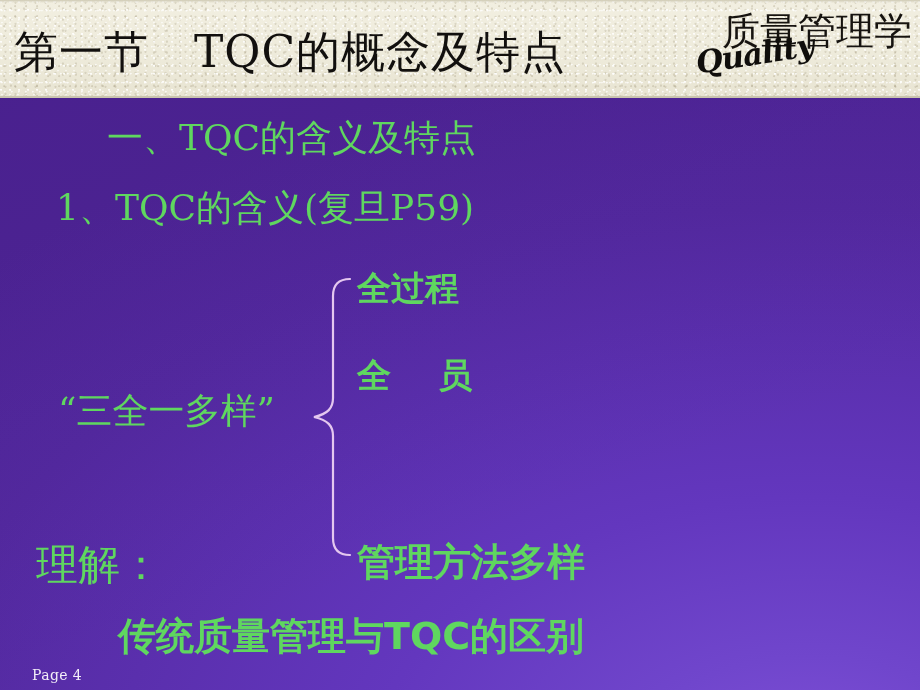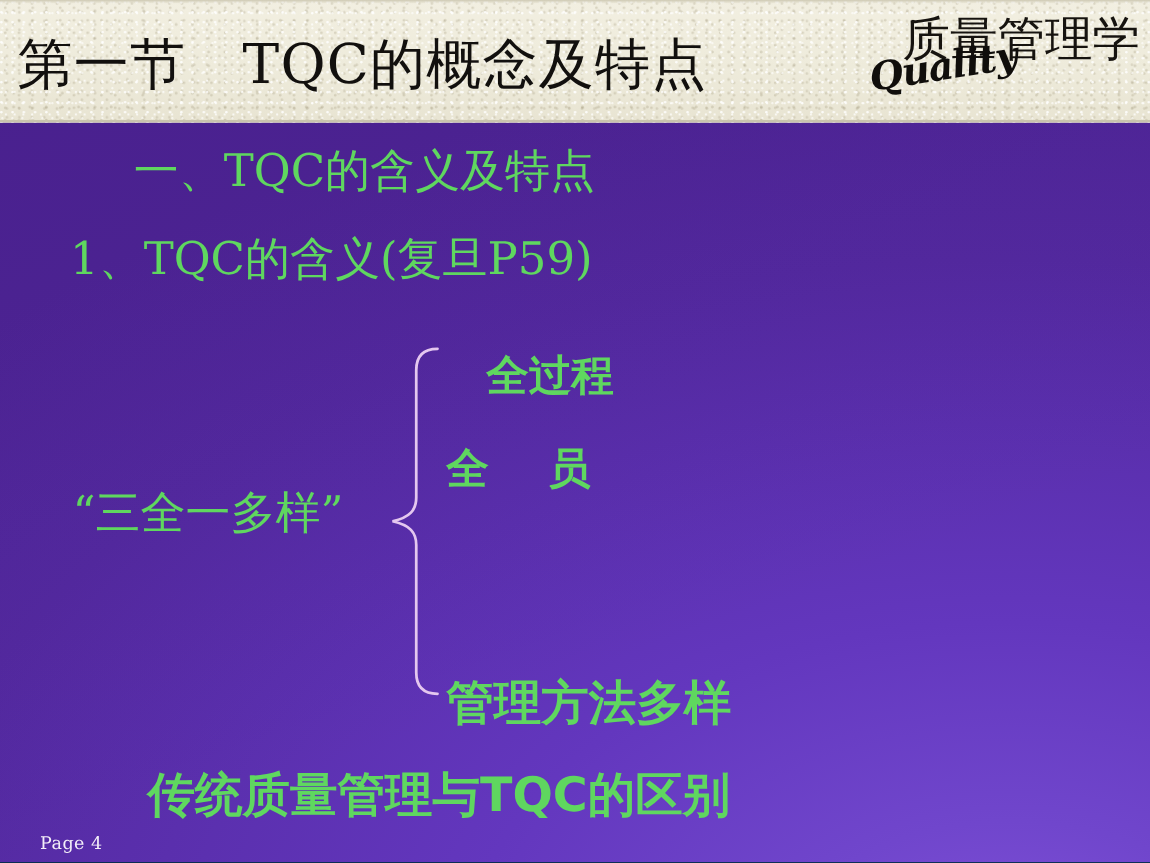--- a/index.html
+++ b/index.html
@@ -6,21 +6,21 @@
     margin: 0;
     padding: 0;
     background: #000;
   }
   #slide {
     position: relative;
     width: 920px;
     height: 690px;
     overflow: hidden;
     font-family: "DejaVu Serif", "Liberation Serif", serif;
-    background: #0369a1;
+    background: #be185d;
     user-select: none;
   }
 
   
   #body-bg {
     position: absolute;
     left: 0; top: 0;
     width: 920px; height: 690px;
     background:
       radial-gradient(125% 105% at 88% 112%, #8050d8 0%, #7046cc 16%, #6337be 38%, #5a2fad 60%, #53299f 78%, #4e2596 100%);
@@ -125,21 +125,21 @@
     white-space: pre;
   }
 
   #line-heading   { left: 60px;  top: 120px; font-size: 36px; margin-left: 47px; }
   #line-meaning   { left: 56px;  top: 190px; font-size: 36px; }
   #line-features  { left: 56px;  top: 260px; font-size: 36px; }
   #line-sanquan   { left: 58px;  top: 393px; font-size: 36px; }
   #line-lijie     { left: 36px;  top: 544px; font-size: 42px; }
   #line-conclusion{ left: 118px; top: 617px; font-size: 38px; font-weight: bold; }
 
-  #item-0 { left: 357px; top: 284px; font-size: 34px; margin-left: 32px; }
+  #item-0 { left: 357px; top: 271px; font-size: 34px; }
   #item-1 { left: 357px; top: 358px; font-size: 34px; }
   #item-2 { left: 357px; top: 436px; font-size: 34px; }
   #item-3 { left: 357px; top: 543px; font-size: 38px; }
 
   
   #brace {
     position: absolute;
     left: 306px;
     top: 276px;
     width: 46px;
@@ -192,18 +192,19 @@
              C 27 132, 22 138, 8 141
              C 22 144, 27 150, 27 160
              L 27 262
              C 27 274, 33 279, 44 279" fill="none" stroke="#e4c7ef" stroke-width="2.2" stroke-linecap="round"></path>
   </svg>
 
   <div id="item-0" class="g-sans">全过程</div>
   <div id="item-1" class="g-sans">全    员</div>
   <div id="item-3" class="g-sans">管理方法多样</div>
 
+  <div id="line-lijie" class="g-serif">理解：</div>
 
   <div id="line-conclusion" class="g-sans">传统质量管理与TQC的区别</div>
 
   <div id="page-number">Page 4</div>
 
 </div>
 
 </body></html>

